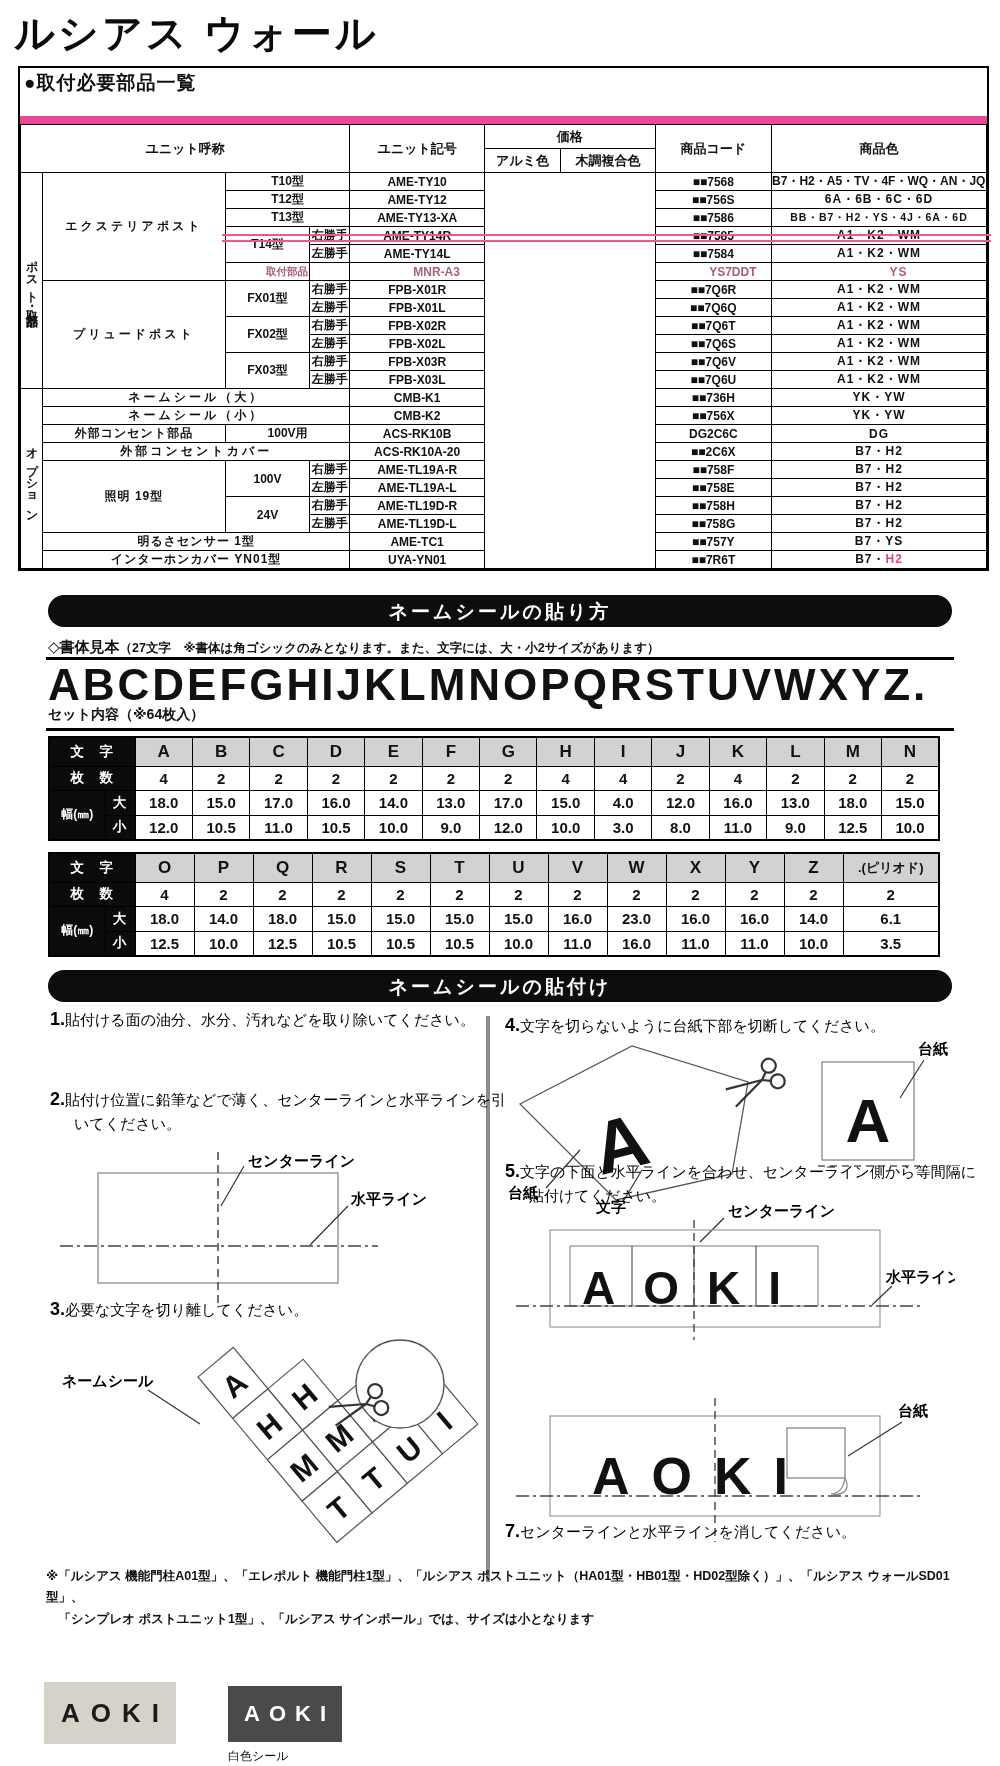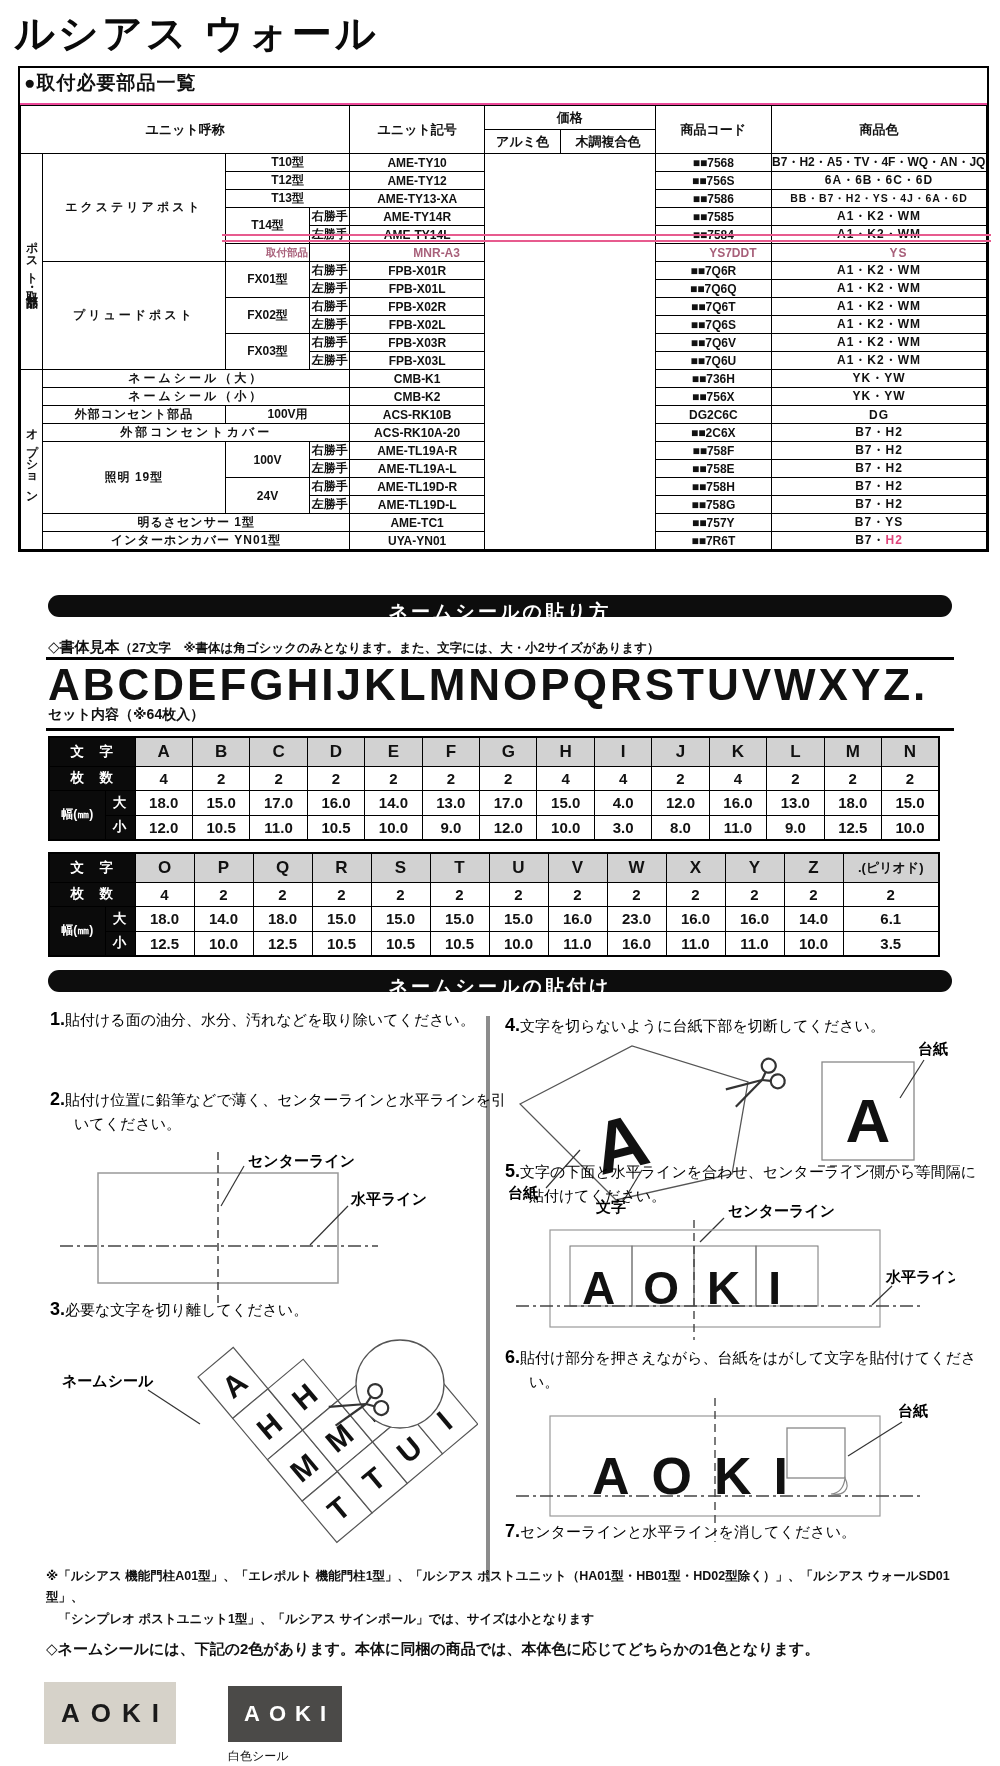--- a/index.html
+++ b/index.html
@@ -3,42 +3,42 @@
 <meta charset="utf-8">
 <style>
   html,body{margin:0;padding:0;background:#fff;}
   body{font-family:"Liberation Sans","DejaVu Sans",sans-serif;color:#111;}
   .page{position:relative;width:1000px;height:1766px;background:#fff;overflow:hidden;}
   .abs{position:absolute;}
   .page-title{top:6px;left:14px;font-size:40px;font-weight:bold;letter-spacing:3px;color:#0a0a0a;}
 
   
   .parts-wrap{top:66px;left:18px;width:967px;border:2px solid #000;background:#fff;}
-  .parts-title{font-size:19px;font-weight:bold;padding:2px 4px 7px;letter-spacing:1px;border-bottom:2px solid #ec4899;}
+  .parts-title{font-size:19px;font-weight:bold;padding:2px 4px 20px;letter-spacing:1px;border-bottom:8px solid #ec4899;}
   table.parts{width:100%;border-collapse:collapse;table-layout:fixed;}
   .parts th,.parts td{border:1px solid #000;font-weight:bold;text-align:center;vertical-align:middle;padding:0;overflow:hidden;white-space:nowrap;color:#111;}
   .parts thead th{font-size:13px;height:23px;font-weight:bold;}
   .parts tbody tr{height:17.5px;}
   .parts tbody td{font-size:12px;}
   .vhead{writing-mode:vertical-rl;text-orientation:upright;font-size:11.5px;letter-spacing:2px;}
   .c-name{font-size:12px;letter-spacing:3px;}
   .c-type{font-size:12px;}
   .c-hand{font-size:11.5px;letter-spacing:0;}
   .c-code{text-align:left;padding-left:4px;font-size:12.5px;}
   .c-pcode{font-size:12px;}
   .c-color{font-size:12px;letter-spacing:1px;}
   .c-colorsm{font-size:8.5px;letter-spacing:0;}
   .c-sub{font-size:7.5px;letter-spacing:0;}
   .price-cell{border-top:none;border-bottom:none;background:#fff;}
   .strike-row td{color:#a8607a;padding-left:39px;}
   .strikeline{position:absolute;left:222px;width:769px;height:2px;background:#e75b8e;}
   .pink{color:#e0457b;}
 
   
-  .banner{left:48px;width:904px;height:22px;background:#0d0d0d;border-radius:16px;color:#fff;
+  .banner{left:48px;width:904px;height:32px;background:#0d0d0d;border-radius:16px;color:#fff;
           font-size:19px;font-weight:bold;text-align:center;line-height:33px;letter-spacing:3px;}
   .rule{left:46px;width:908px;height:3px;background:#000;}
   .sample-label{top:638px;left:48px;font-size:15px;font-weight:bold;}
   .sample-label .note{font-size:12.5px;}
   .alphabet{top:660px;left:48px;width:904px;font-size:44px;font-weight:bold;letter-spacing:3px;white-space:nowrap;}
   .set-label{top:706px;left:48px;font-size:14px;font-weight:bold;}
 
   
   .seal-table{position:absolute;left:48px;width:892px;border-collapse:collapse;table-layout:fixed;border:2px solid #000;background:#fff;}
   .seal-table td{border:1px solid #000;text-align:center;vertical-align:middle;font-weight:bold;padding:0;overflow:hidden;white-space:nowrap;color:#111;}
@@ -521,41 +521,39 @@
     <rect x="132" y="46" width="62" height="60" fill="none" stroke="#777" stroke-width="1"></rect>
     <rect x="194" y="46" width="62" height="60" fill="none" stroke="#777" stroke-width="1"></rect>
     <rect x="256" y="46" width="62" height="60" fill="none" stroke="#777" stroke-width="1"></rect>
     <line x1="194" y1="20" x2="194" y2="140" stroke="#444" stroke-width="1.4" stroke-dasharray="8,5"></line>
     <line x1="16" y1="106" x2="420" y2="106" stroke="#444" stroke-width="1.4" stroke-dasharray="13,4,3,4"></line>
     <text class="dletter" font-size="46" letter-spacing="28" x="82" y="104">AOKI</text>
     <text class="dlabel" x="386" y="82">水平ライン</text>
     <line x1="392" y1="86" x2="372" y2="105" stroke="#333" stroke-width="1.2"></line>
   </svg>
 
-  <div class="step" style="top:1344px;left:505px;width:458px"><span class="num">6.</span><span>貼付け部分を押さえながら、台紙をはがして文字を貼付けてください。</span></div>
 
   <svg class="abs" style="top:1394px;left:500px" width="455" height="152" viewBox="0 0 455 152">
     <rect x="50" y="22" width="330" height="100" fill="none" stroke="#999" stroke-width="1.2"></rect>
     <line x1="215" y1="4" x2="215" y2="148" stroke="#444" stroke-width="1.4" stroke-dasharray="8,5"></line>
     <line x1="16" y1="102" x2="420" y2="102" stroke="#444" stroke-width="1.4" stroke-dasharray="13,4,3,4"></line>
     <text class="dletter" font-size="52" letter-spacing="22" x="92" y="100">AOKI</text>
     <rect x="287" y="34" width="58" height="50" fill="none" stroke="#888" stroke-width="1.3"></rect>
     <path d="M345,84 c6,12 -2,18 -14,16 c9,-1 13,-7 14,-16 Z" fill="#fff" stroke="#888" stroke-width="1.2"></path>
     <text class="dlabel" x="398" y="22">台紙</text>
     <line x1="402" y1="28" x2="348" y2="62" stroke="#333" stroke-width="1.2"></line>
   </svg>
 
   <div class="step" style="top:1518px;left:505px;width:458px"><span class="num">7.</span><span>センターラインと水平ラインを消してください。</span></div>
 
   <div class="abs footnote">
     <div>※「ルシアス 機能門柱A01型」、「エレポルト 機能門柱1型」、「ルシアス ポストユニット（HA01型・HB01型・HD02型除く）」、「ルシアス ウォールSD01型」、</div>
     <div>　「シンプレオ ポストユニット1型」、「ルシアス サインポール」では、サイズは小となります</div>
   </div>
 
-  <div class="abs color-intro">◇ネームシールには、下記の2色があります。本体に同梱の商品では、本体色に応じてどちらかの1色となります。</div>
 
   <div class="swatch swatch-black" id="swatch-black" style="background: rgb(214, 210, 201); color: rgb(26, 26, 26);">AOKI</div>
   <div class="swatch-label" style="top:1848px;left:44px">黒色シール</div>
 
   <div class="swatch swatch-white" id="swatch-white" style="background: rgb(75, 74, 72); color: rgb(255, 255, 255);">AOKI</div>
   <div class="swatch-label" style="top:1748px;left:228px">白色シール</div>
 
 </div>
 
 </body></html>

